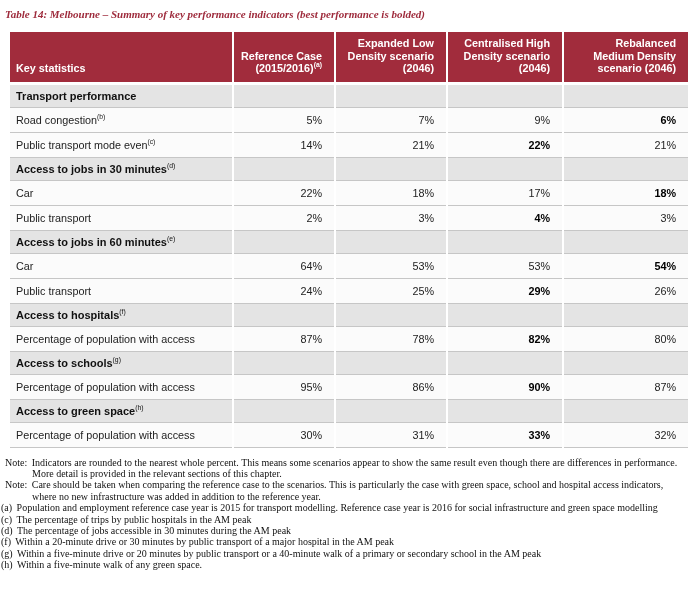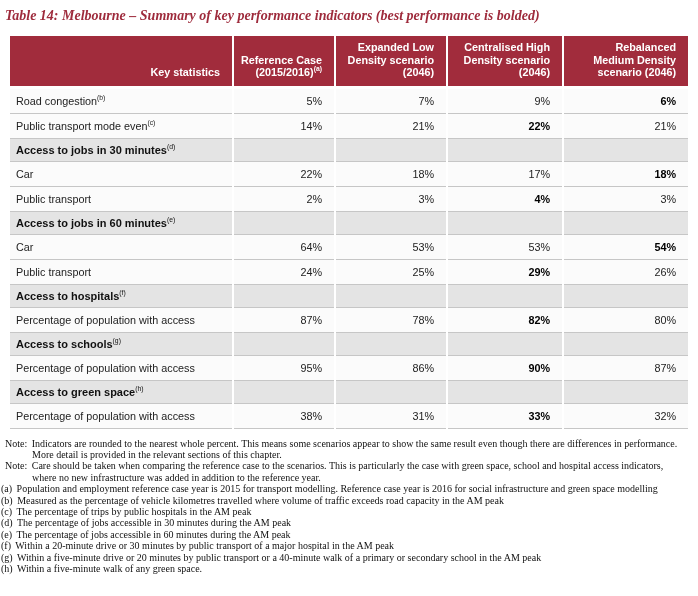--- a/index.html
+++ b/index.html
@@ -1,36 +1,36 @@
 <!DOCTYPE html>
 <html><head>
 <meta charset="utf-8">
 <style>
   html,body{margin:0;padding:0;background:#ffffff;}
   body{width:698px;height:596px;overflow:hidden;font-family:"Liberation Sans",sans-serif;}
   .page{padding:8px 8px 0 5px;}
   .title{
     font-family:"Liberation Serif",serif;
     font-style:italic;font-weight:700;
-    font-size:14px;color:#9E2B3C;
+    font-size:11px;color:#9E2B3C;
     margin:0 0 0 0;
   }
   table.kpi{
     border-collapse:separate;border-spacing:2px 0;
     table-layout:fixed;width:682px;margin:12px 0 0 3px;
   }
   table.kpi th,table.kpi td{box-sizing:border-box;}
   thead th{
     background:#A12C3C;color:#ffffff;
     font-weight:700;font-size:10.8px;line-height:12.5px;
     vertical-align:bottom;height:49px;
     padding:5px 12px 7px 6px;
     border-bottom:3px solid #ffffff;
   }
-  thead th.left{text-align:right;}
+  thead th.left{text-align:left;}
   thead th.right{text-align:right;}
   tbody td{
     background:#FBFBFB;color:#222222;
     font-size:10.8px;height:25px;vertical-align:middle;
     border-bottom:1px solid #C6C6C6;
     padding:0 12px 0 6px;
   }
   td.lbl{text-align:left;}
   td.val{text-align:right;}
   td.val.bold{font-weight:700;color:#000000;}
@@ -84,20 +84,27 @@
             <div><span>(2046)</span></div>
           </th>
           <th class="right">
             <div><span>Rebalanced</span></div>
             <div><span>Medium Density</span></div>
             <div><span>scenario (2046)</span></div>
           </th>
         </tr>
     </thead>
     <tbody id="body-rows">
+        <tr class="section">
+          <td class="lbl"><span>Transport performance</span></td>
+          <td class="val"></td>
+          <td class="val"></td>
+          <td class="val"></td>
+          <td class="val"></td>
+        </tr>
         <tr>
           <td class="lbl"><span>Road congestion</span><sup>(b)</sup></td>
           <td class="val">5%</td>
           <td class="val">7%</td>
           <td class="val">9%</td>
           <td class="val bold">6%</td>
         </tr>
         <tr>
           <td class="lbl"><span>Public transport mode even</span><sup>(c)</sup></td>
           <td class="val">14%</td>
@@ -177,33 +184,31 @@
         </tr>
         <tr class="section">
           <td class="lbl"><span>Access to green space</span><sup>(h)</sup></td>
           <td class="val"></td>
           <td class="val"></td>
           <td class="val"></td>
           <td class="val"></td>
         </tr>
         <tr>
           <td class="lbl"><span>Percentage of population with access</span></td>
-          <td class="val">38%</td>
+          <td class="val">30%</td>
           <td class="val">31%</td>
           <td class="val bold">33%</td>
           <td class="val">32%</td>
         </tr>
       </tbody>
   </table>
 
   <div class="notes" id="notes">
       <div class="note hang-note"><span class="lbl-sp">Note:</span> <span>Indicators are rounded to the nearest whole percent. This means some scenarios appear to show the same result even though there are differences in performance. More detail is provided in the relevant sections of this chapter.</span></div>
       <div class="note hang-note"><span class="lbl-sp">Note:</span> <span>Care should be taken when comparing the reference case to the scenarios. This is particularly the case with green space, school and hospital access indicators, where no new infrastructure was added in addition to the reference year.</span></div>
       <div class="note hang-fn"><span class="lbl-sp">(a)</span> <span>Population and employment reference case year is 2015 for transport modelling. Reference case year is 2016 for social infrastructure and green space modelling</span></div>
-      <div class="note hang-fn"><span class="lbl-sp">(b)</span> <span>Measured as the percentage of vehicle kilometres travelled where volume of traffic exceeds road capacity in the AM peak</span></div>
       <div class="note hang-fn"><span class="lbl-sp">(c)</span> <span>The percentage of trips by public hospitals in the AM peak</span></div>
       <div class="note hang-fn"><span class="lbl-sp">(d)</span> <span>The percentage of jobs accessible in 30 minutes during the AM peak</span></div>
-      <div class="note hang-fn"><span class="lbl-sp">(e)</span> <span>The percentage of jobs accessible in 60 minutes during the AM peak</span></div>
       <div class="note hang-fn"><span class="lbl-sp">(f)</span> <span>Within a 20-minute drive or 30 minutes by public transport of a major hospital in the AM peak</span></div>
       <div class="note hang-fn"><span class="lbl-sp">(g)</span> <span>Within a five-minute drive or 20 minutes by public transport or a 40-minute walk of a primary or secondary school in the AM peak</span></div>
       <div class="note hang-fn"><span class="lbl-sp">(h)</span> <span>Within a five-minute walk of any green space.</span></div>
     </div>
 </div>
 
 </body></html>

